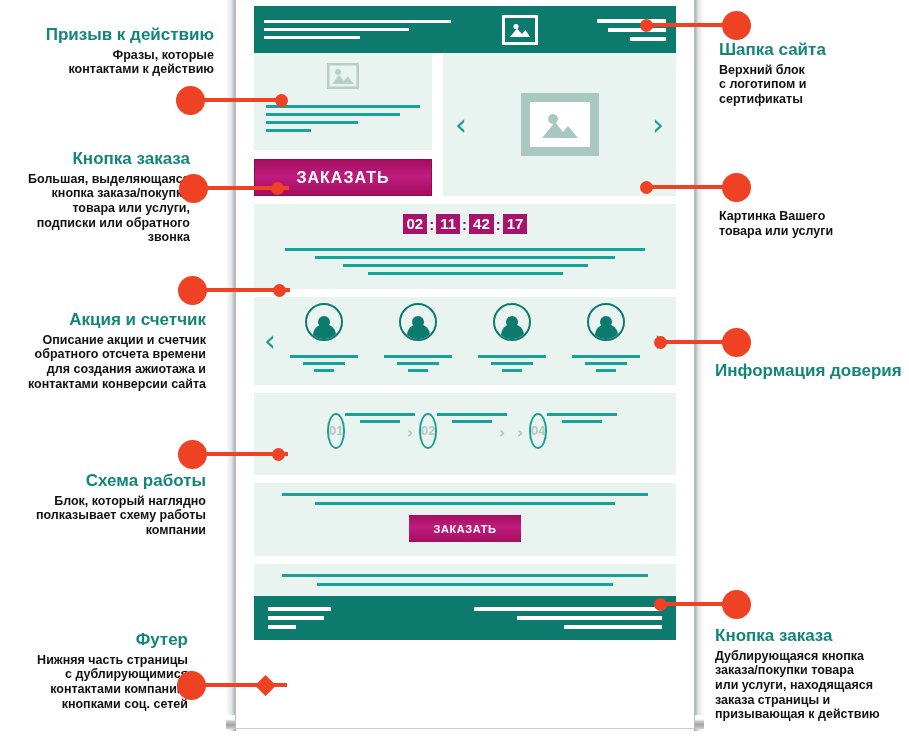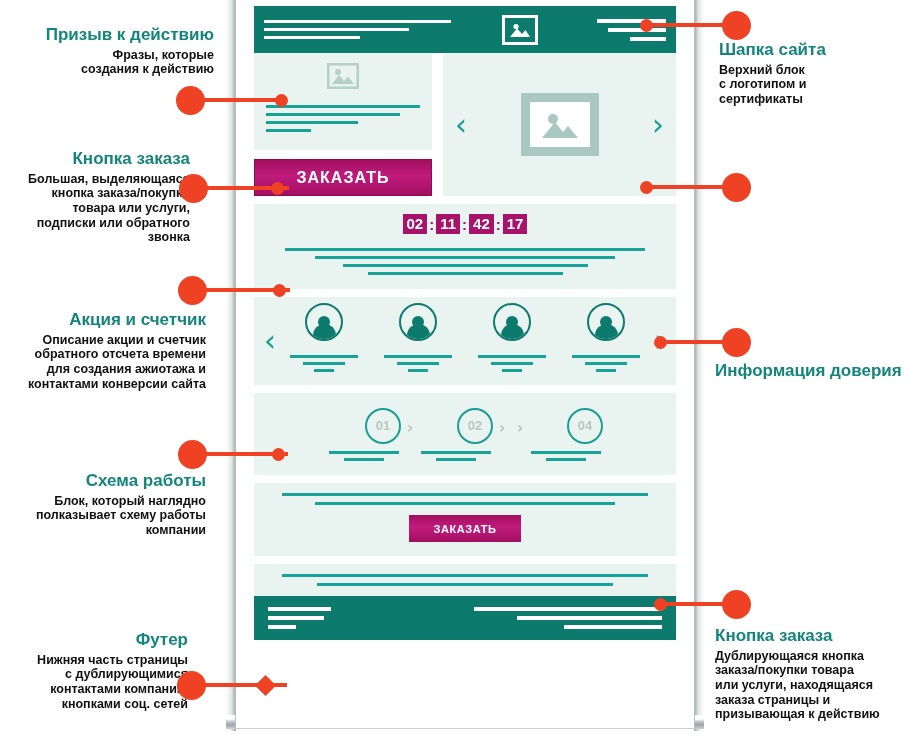--- a/index.html
+++ b/index.html
@@ -229,21 +229,21 @@
 
   
   .sec-steps {
     height: 82px;
     display: flex;
     align-items: center;
     justify-content: center;
     box-sizing: border-box;
   }
   .steps-row { display: flex; align-items: flex-start; gap: 0; }
-  .step { display: flex; flex-direction: column; align-items: flex-end; width: 74px; }
+  .step { display: flex; align-items: flex-start; width: 74px; }
   .step-circle {
     width: 36px; height: 36px;
     border: 2px solid #1a9e93;
     border-radius: 50%;
     display: flex; align-items: center; justify-content: center;
     color: #b6c6c2;
     font-size: 13px;
     font-weight: bold;
     box-sizing: border-box;
     margin-bottom: 7px;
@@ -551,21 +551,21 @@
         </div>
       </div>
 
     </div>
   </div>
 
   <div class="ann ann-left" style="left:0; top:26px; width:214px;">
     <p class="ann-title">Призыв к действию</p>
     <p class="ann-body">
       <span>Фразы, которые</span><br>
-      <span>создания к действию</span>
+      <span>контактами к действию</span>
     </p>
   </div>
   <div class="dot-big" style="left:176px; top:86px;"></div>
   <div class="conn" style="left:200px; top:98px; width:86px;"></div>
   <div class="dot-small" style="left:275px; top:94px;"></div>
 
   <div class="ann ann-left" style="left:0; top:150px; width:190px;">
     <p class="ann-title">Кнопка заказа</p>
     <p class="ann-body">
       <span>Большая, выделяющаяся</span><br>
@@ -623,20 +623,24 @@
       <span>Верхний блок</span><br>
       <span>с логотипом и</span><br>
       <span>сертификаты</span>
     </p>
   </div>
   <div class="dot-small" style="left:640px; top:19px;"></div>
   <div class="conn" style="left:648px; top:23px; width:80px;"></div>
   <div class="dot-big" style="left:722px; top:11px;"></div>
 
   <div class="ann ann-right" style="left:719px; top:209px; width:190px;">
+    <p class="ann-body">
+      <span>Картинка Вашего</span><br>
+      <span>товара или услуги</span>
+    </p>
   </div>
   <div class="dot-small" style="left:640px; top:181px;"></div>
   <div class="conn" style="left:648px; top:185px; width:80px;"></div>
   <div class="dot-big" style="left:722px; top:173px;"></div>
 
   <div class="ann ann-right" style="left:715px; top:362px; width:194px;">
     <p class="ann-title">Информация доверия</p>
   </div>
   <div class="dot-small" style="left:654px; top:336px;"></div>
   <div class="conn" style="left:660px; top:340px; width:68px;"></div>

